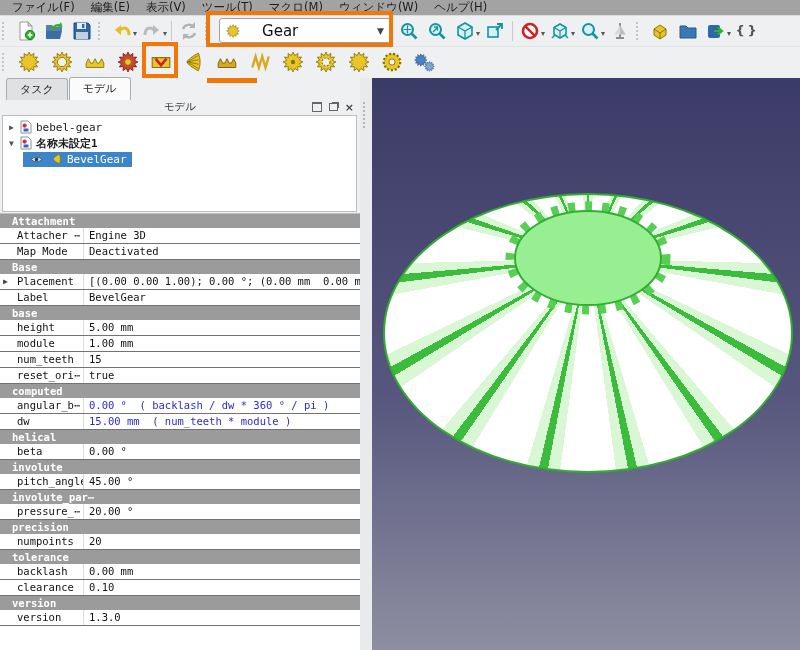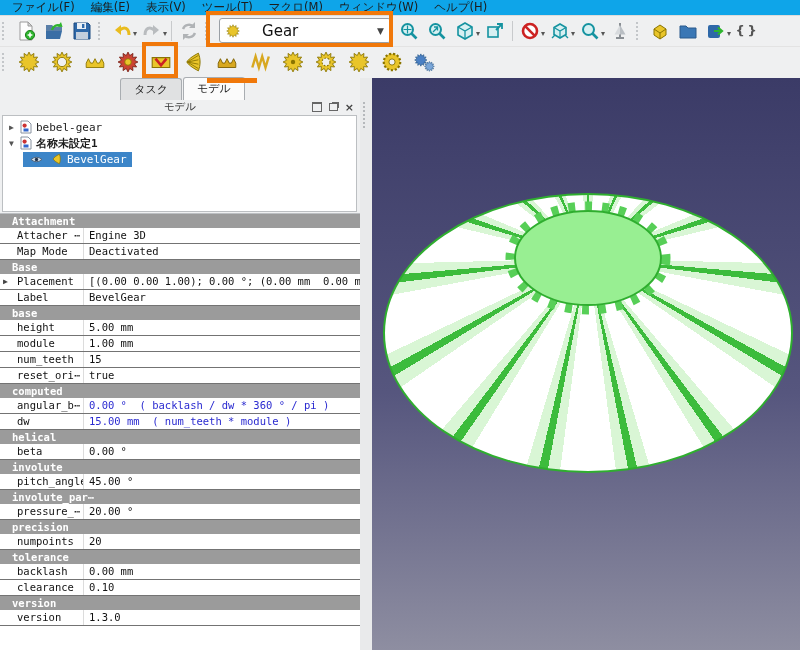--- a/index.html
+++ b/index.html
@@ -1,20 +1,20 @@
 <!DOCTYPE html>
 <html><head>
 <meta charset="utf-8">
 <style>
   html,body{margin:0;padding:0;}
   #app{position:relative;width:800px;height:650px;background:#eff0f1;overflow:hidden;
        font-family:"DejaVu Sans","Liberation Sans",sans-serif;font-size:11.5px;color:#1c1c1c;}
   
   .menubar{position:absolute;left:0;top:0;right:0;height:15px;display:flex;align-items:center;
-           padding-left:4px;background:#0ea5e9;border-bottom:1px solid #dcdcdc;}
+           padding-left:4px;background:#a3a3a3;border-bottom:1px solid #dcdcdc;}
   .menu-item{padding:0 8px;line-height:15px;white-space:nowrap;}
   
   .toolbar1{position:absolute;left:0;top:15px;right:0;height:31px;display:flex;align-items:center;
             border-bottom:1px solid #e3e3e3;}
   .toolbar2{position:absolute;left:0;top:46px;right:0;height:32px;display:flex;align-items:center;}
   .grip{width:6px;height:18px;margin:0 2px;border-left:2px dotted #c3c6c9;}
   .sep{width:1px;height:20px;background:#c8cacc;margin:0 3px;}
   .ti{width:28px;height:26px;display:flex;align-items:center;justify-content:center;flex:0 0 auto;}
   .ti svg{display:block;}
   .caret{font-size:8px;color:#555;margin:6px 1px 0 -3px;flex:0 0 auto;}
@@ -22,21 +22,21 @@
          display:flex;align-items:center;padding:0 6px;margin:0 4px;box-sizing:border-box;}
   .combo .lbl{margin-left:22px;flex:1;font-size:15px;color:#111;}
   .combo .arrow{font-size:9px;color:#444;}
   .g2{width:33px;height:30px;display:flex;align-items:center;justify-content:center;flex:0 0 auto;}
   
   .orect{position:absolute;border:4px solid #f0780a;z-index:50;pointer-events:none;}
   .obar{position:absolute;background:#f0780a;z-index:50;pointer-events:none;}
   
   .panel{position:absolute;left:0;top:78px;width:360px;bottom:0;background:#eff0f1;}
   .tabbar{position:absolute;left:0;top:0;width:100%;height:22px;display:flex;align-items:flex-end;
-          padding-left:6px;box-sizing:border-box;justify-content:center;}
+          padding-left:6px;box-sizing:border-box;}
   .tab{border:1px solid #a9adb1;border-bottom:none;border-radius:3px 3px 0 0;background:#e0e1e2;
        padding:3px 13px 3px 13px;margin-right:1px;font-size:11px;}
   .tab.active{background:#fbfbfb;padding-bottom:4px;}
   .ptitle{position:absolute;left:0;top:22px;width:100%;height:14px;font-size:10.5px;color:#333;
           display:flex;align-items:center;background:#eff0f1;}
   .ptitle .t{flex:1;text-align:center;}
   .wbtns{position:absolute;right:6px;top:2px;display:flex;gap:7px;align-items:center;}
   .wb1{width:8px;height:7px;border:1px solid #666;border-top:2px solid #666;}
   .wb2{width:7px;height:6px;border:1px solid #666;box-shadow:2px -2px 0 -1px #666;}
   .wbx{font-size:11px;line-height:9px;color:#444;font-weight:bold;}

